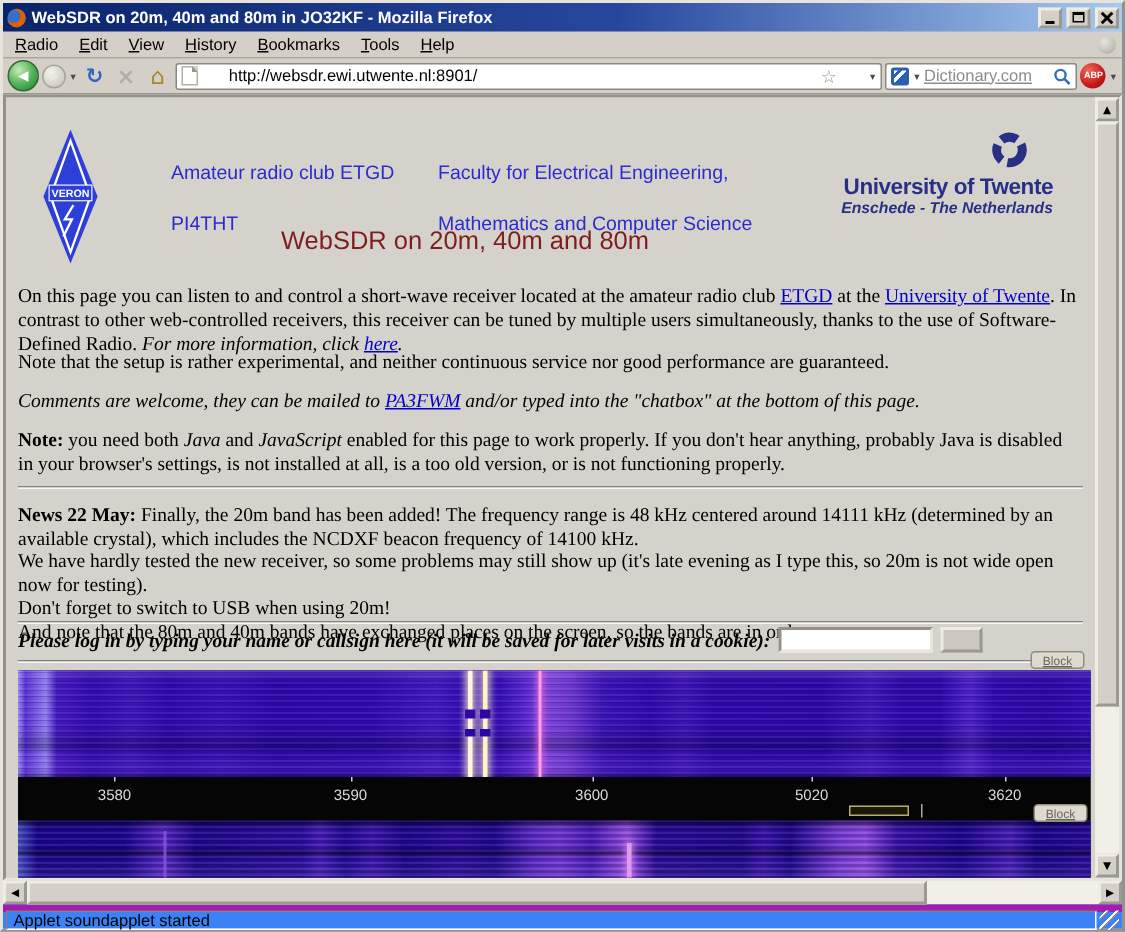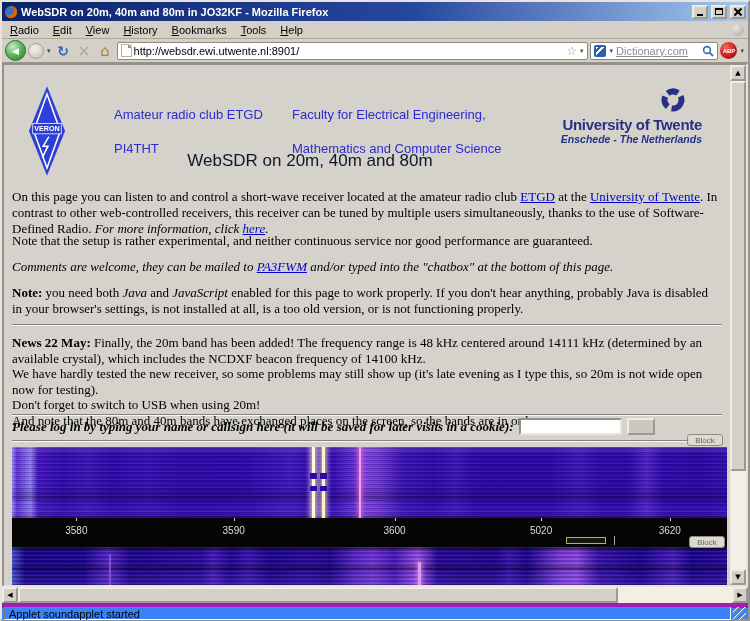--- a/index.html
+++ b/index.html
@@ -42,21 +42,21 @@
   .btn-fwd  { width:16px; height:16px; border-radius:50%; border:1px solid #a8a49c;
               background:radial-gradient(circle at 35% 30%, #f4f2ec, #c2beb4);
               color:#e9e7e0; font-size:7px; display:flex; align-items:center; justify-content:center; }
   .caret { font-size:7px; color:#4a4a4a; padding:0 1px; font-family:"DejaVu Sans", sans-serif; }
   .tool-glyph { width:19px; height:20px; display:flex; align-items:center; justify-content:center;
                 font-size:14px; }
   .g-refresh { color:#2f66c0; font-weight:bold; }
   .g-stop { color:#b2aea6; font-weight:bold; font-size:15px; }
   .g-home { color:#a8862a; font-size:15px; }
   .urlbox { flex:1; height:18px; background:#fff; border:1px solid #8a887f; border-radius:2px;
-            display:flex; align-items:center; gap:2px; padding:0 3px; }
+            display:flex; align-items:center; gap:21px; padding:0 3px; }
   .page-icon { width:11px; height:13px; background:#fff; border:1px solid #b2b0a8; position:relative; flex:0 0 auto; }
   .page-icon::after{ content:""; position:absolute; right:-1px; top:-1px; border-style:solid;
             border-width:0 4px 4px 0; border-color:transparent #d4d0c8 #9a968e transparent; }
   .url-input { flex:1; border:0; outline:0; font:11px "Liberation Sans", sans-serif; color:#000;
                background:transparent; min-width:0; }
   .star { color:#9a9689; font-size:12px; line-height:1; }
   .searchbox { width:128px; height:18px; background:#fff; border:1px solid #8a887f; border-radius:2px;
                display:flex; align-items:center; gap:2px; padding:0 3px; flex:0 0 auto; }
   .engine-icon { width:12px; height:12px; background:#2b5fb4; border-radius:2px; position:relative; flex:0 0 auto; }
   .engine-icon::after{ content:""; position:absolute; left:2px; top:2px; width:8px; height:8px;
@@ -76,21 +76,21 @@
   
   .veron-logo { position:absolute; left:24px; top:20px; width:38px; height:92px; }
   .club, .faculty { position:absolute; top:24px; font:13px/17px "Liberation Sans", sans-serif;
                     color:#2b2bd0; white-space:pre-line; }
   .club { left:110px; } .faculty { left:288px; }
   .ut-logo { position:absolute; right:28px; top:22px; text-align:right; color:#283085; }
   .ut-icon { display:block; margin:0 16px 3px auto; width:26px; height:26px; }
   .ut-name { font:bold 15px/17px "Liberation Sans", sans-serif; letter-spacing:-0.3px; }
   .ut-sub  { font:italic bold 10.5px/12px "Liberation Sans", sans-serif; }
   .heading { position:absolute; left:0; top:86px; width:612px; text-align:center;
-             font:17px "Liberation Sans", sans-serif; color:#0f172a; }
+             font:17px "Liberation Sans", sans-serif; color:#7f1d1d; }
 
   .para { position:absolute; left:8px; right:12px; }
   .p1 { top:124px; } .p2 { top:168px; } .p3 { top:194px;font-style:italic; } .p4 { top:220px; }
   .newsp { top:270px; line-height:15.5px; }
   a, .link { color:#0000cc; text-decoration:underline; cursor:pointer; }
   .hr { position:absolute; left:8px; right:8px; height:0;
         border-top:1px solid #828282; border-bottom:1px solid #f8f7f4; }
   .hr1{ top:259px; } .hr2{ top:349px; } .hr3{ top:375px; }
 
   .loginrow { position:absolute; left:8px; top:353px; display:flex; align-items:center; gap:5px; }
@@ -141,21 +141,21 @@
         #481cba 28.2%, #220894 30.5%, #3d16b0 33%, #1e068e 36%, #2e0c9e 41%, #22088f 44.5%,
         #5c2ac8 48%, #7136d4 50.5%, #4a1cba 53.5%, #9a50e6 56.8%, #2a0a98 59.5%, #220890 67.5%,
         #3b14ac 69.5%, #1f068e 72%, #7a3cd8 76.5%, #8f4ae2 79%, #3a12aa 82%, #1d0590 88%,
         #4a1eba 92.5%, #1c058e 95%, #2a0a9a 100%); }
   .spike1 { position:absolute; left:56.8%; top:35%; bottom:0; width:3px; background:#e09af2;
             box-shadow:0 0 4px 1px rgba(220,140,240,0.7); }
   .spike2 { position:absolute; left:13.6%; top:15%; bottom:0; width:2px; background:#8a55e0; opacity:.8; }
 
   .block-tab { position:absolute; width:36px; height:12px; background:#dedacf; border:1px solid #8f8b80;
                border-radius:3px; font:8px "Liberation Sans", sans-serif; color:#6a665c;
-               display:flex; align-items:center; justify-content:center; z-index:5; }
+               display:flex; align-items:center; justify-content:center; z-index:5;text-decoration:underline; }
   .block1 { top:369px; right:7px; } .block2 { top:471px; right:5px; }
 
   
   .vscroll { width:16px; background:#f2efe6; display:flex; flex-direction:column; flex:0 0 auto; }
   .sbtn { width:16px; height:16px; background:#d4d0c8; border:2px outset #efece4; color:#000;
           font-size:7px; display:flex; align-items:center; justify-content:center; padding:0;
           font-family:"DejaVu Sans", sans-serif; flex:0 0 auto; }
   .vtrack { flex:1; position:relative; }
   .vthumb { position:absolute; top:0; left:0; right:0; height:80%; background:#d4d0c8; border:2px outset #efece4; }
   .hscroll { height:16px; display:flex; background:#f2efe6; flex:0 0 auto; }

